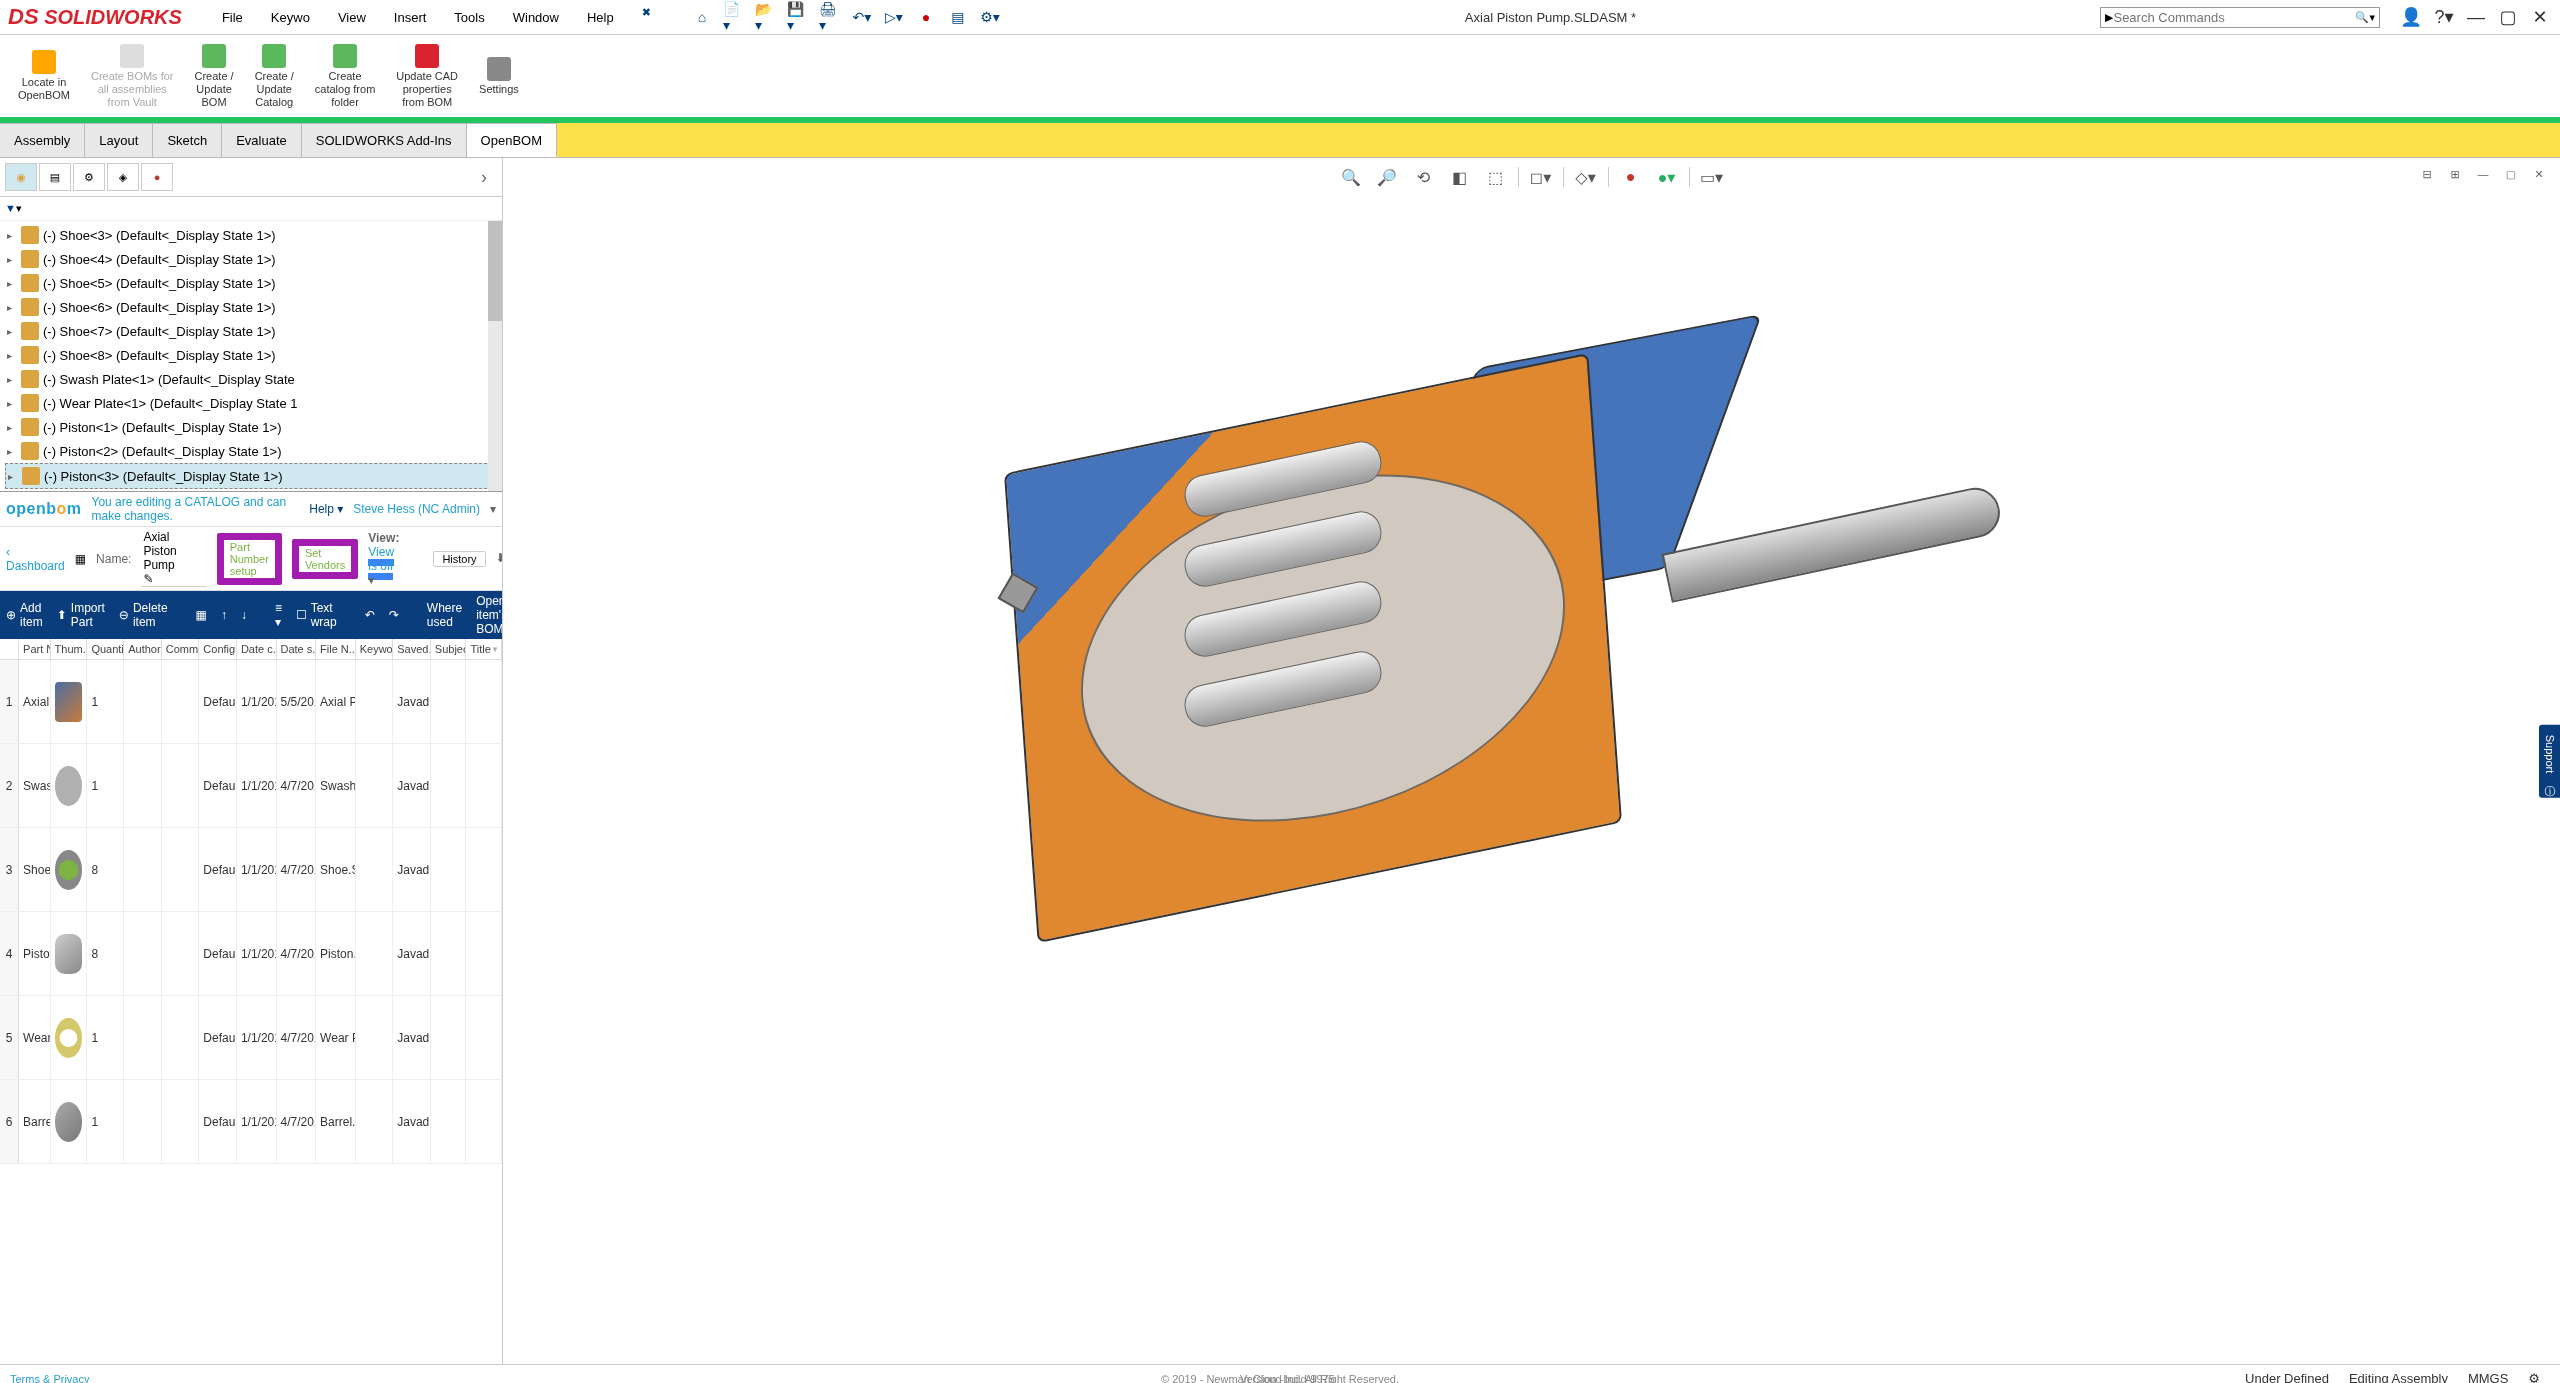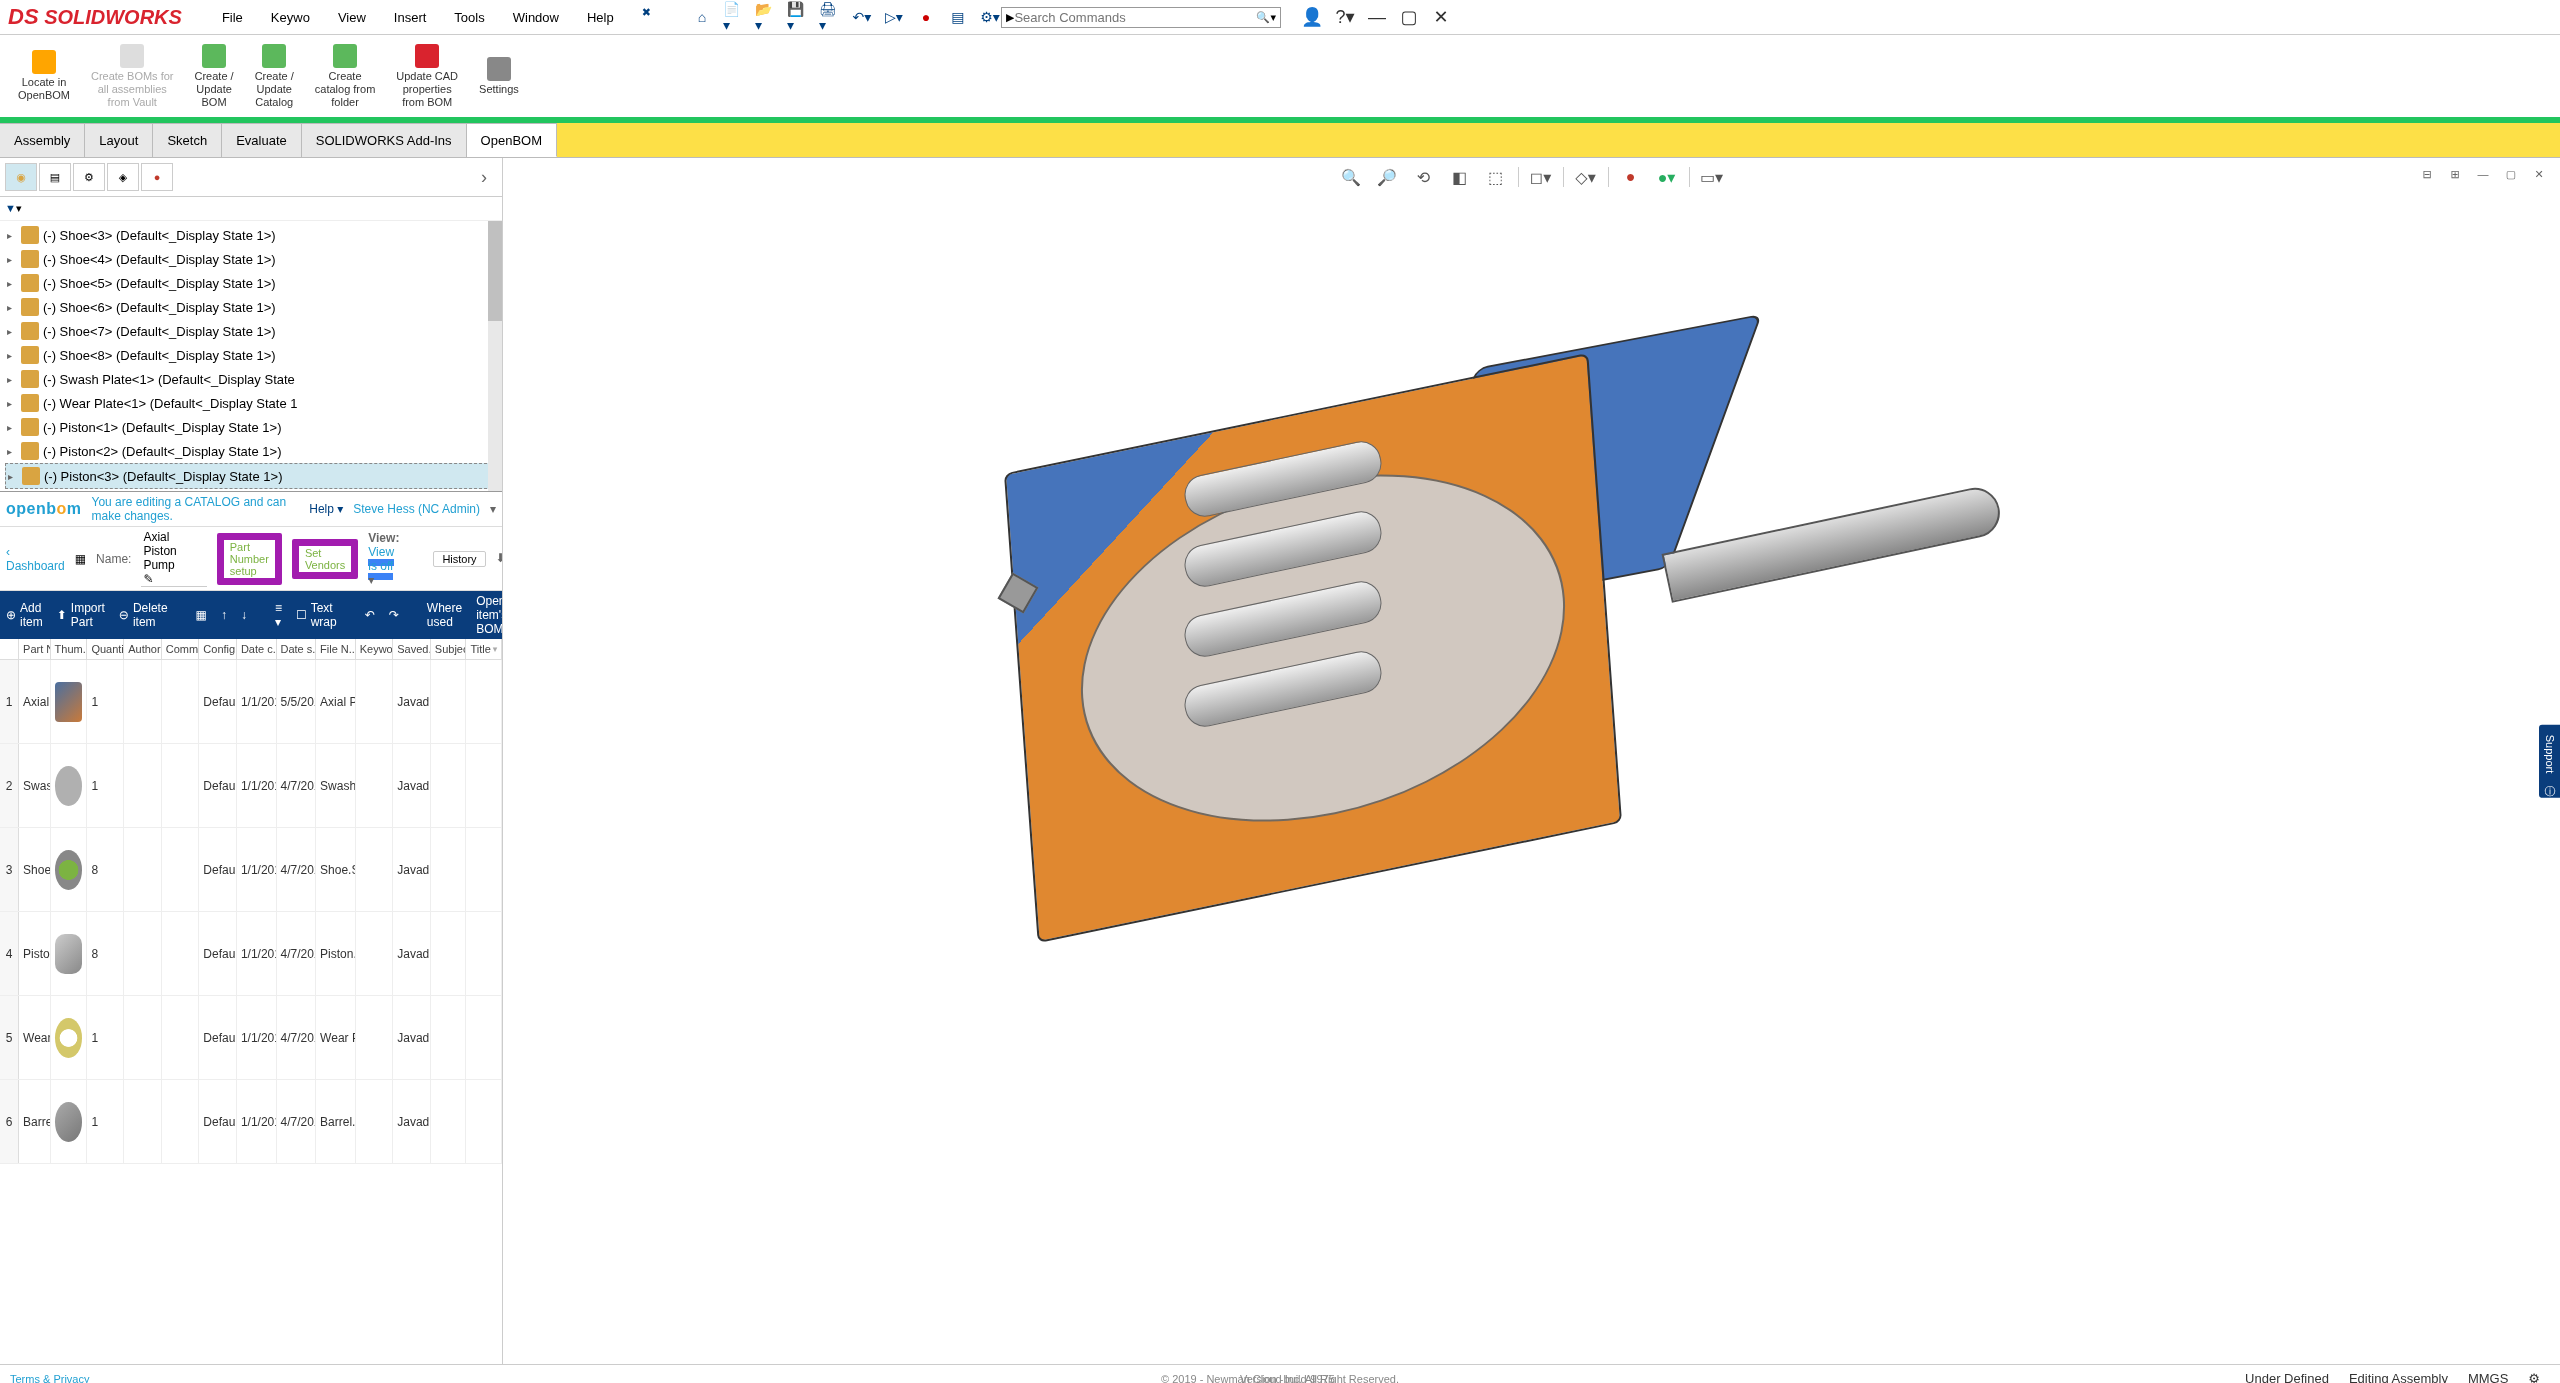--- a/index.html
+++ b/index.html
@@ -164,20 +164,21 @@
     <span class="tb-icon">📄▾</span>
     <span class="tb-icon">📂▾</span>
     <span class="tb-icon">💾▾</span>
     <span class="tb-icon">🖨▾</span>
     <span class="tb-icon">↶▾</span>
     <span class="tb-icon">▷▾</span>
     <span class="tb-icon" style="color:#c00">●</span>
     <span class="tb-icon">▤</span>
     <span class="tb-icon">⚙▾</span>
   </div>
+  <div class="doc-title">Axial Piston Pump.SLDASM *</div>
   <div class="search-box">
     <span>▶</span>
     <input class="search-input" placeholder="Search Commands" style="">
     <span>🔍▾</span>
   </div>
   <div class="win-controls">
     <div class="win-btn">👤</div>
     <div class="win-btn">?▾</div>
     <div class="win-btn">—</div>
     <div class="win-btn">▢</div>

